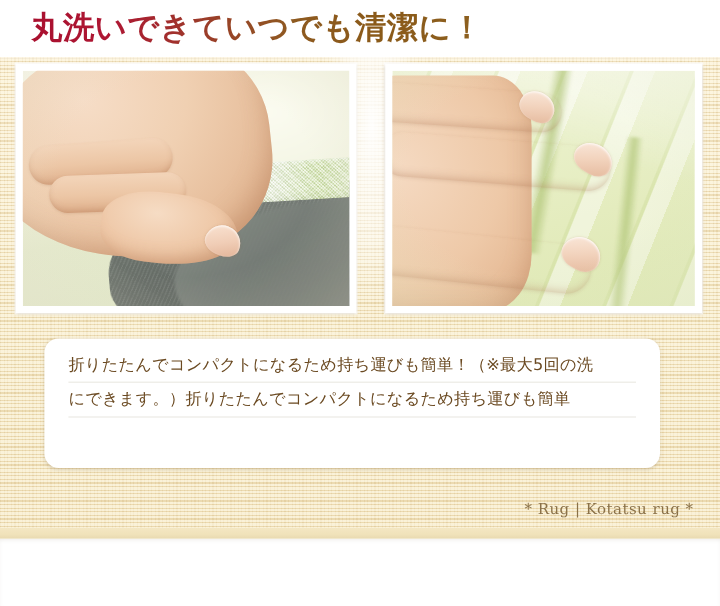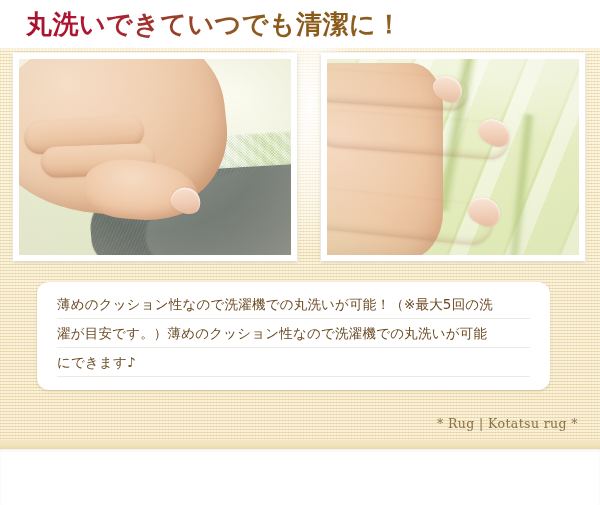--- a/index.html
+++ b/index.html
@@ -348,20 +348,19 @@
         <div class="r-finger" id="rf3"></div>
         <div class="r-nail" id="rn1"></div>
         <div class="r-nail" id="rn2"></div>
         <div class="r-nail" id="rn3"></div>
         <div class="r-vignette"></div>
       </div>
     </div>
   </div>
 
   <div class="card">
-    <div class="card-line">薄めのクッション性なので洗濯機での丸洗いが可能！（※最大5回の洗</div>
-    <div class="card-line">濯が目安です。）薄めのクッション性なので洗濯機での丸洗いが可能</div>
-    <div class="card-line">にできます♪</div>
+    <div class="card-line">折りたたんでコンパクトになるため持ち運びも簡単！（※最大5回の洗</div>
+    <div class="card-line">にできます。）折りたたんでコンパクトになるため持ち運びも簡単</div>
   </div>
 
   <div class="footer-caption">* Rug | Kotatsu rug *</div>
 
 </div>
 
 </body></html>

